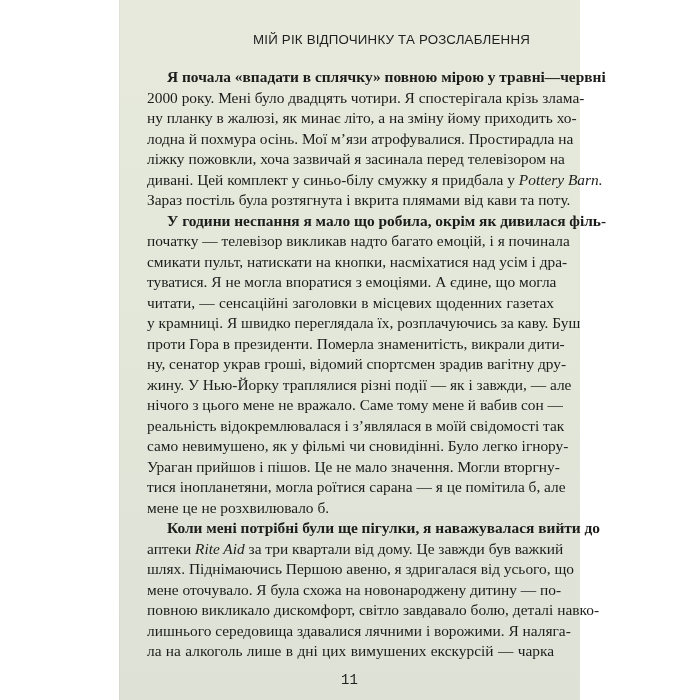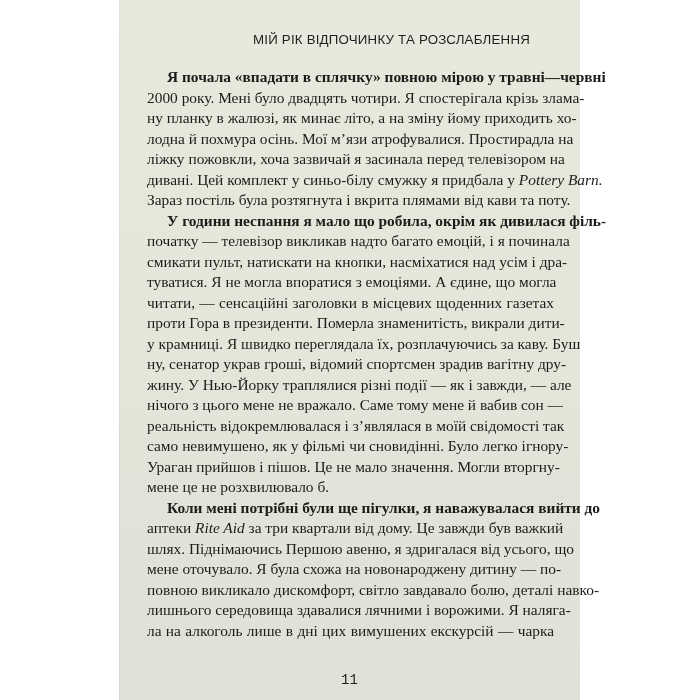--- a/index.html
+++ b/index.html
@@ -84,28 +84,29 @@
       <span class="line"><span>дивані. Цей комплект у синьо-білу смужку я придбала у </span><i>Pottery Barn.</i></span>
       <span class="line">Зараз постіль була розтягнута і вкрита плямами від кави та поту.</span>
     </div>
 
     <div>
       <span class="line indent">У години неспання я мало що робила, окрім як дивилася філь-</span>
       <span class="line">початку — телевізор викликав надто багато емоцій, і я починала</span>
       <span class="line">смикати пульт, натискати на кнопки, насміхатися над усім і дра-</span>
       <span class="line">туватися. Я не могла впоратися з емоціями. А єдине, що могла</span>
       <span class="line">читати, — сенсаційні заголовки в місцевих щоденних газетах</span>
+      <span class="line">у крамниці. Я швидко переглядала їх, розплачуючись за каву. Буш</span>
       <span class="line">проти Гора в президенти. Померла знаменитість, викрали дити-</span>
-      <span class="line">у крамниці. Я швидко переглядала їх, розплачуючись за каву. Буш</span>
       <span class="line">ну, сенатор украв гроші, відомий спортсмен зрадив вагітну дру-</span>
       <span class="line">жину. У Нью-Йорку траплялися різні події — як і завжди, — але</span>
       <span class="line">нічого з цього мене не вражало. Саме тому мене й вабив сон —</span>
       <span class="line">реальність відокремлювалася і з’являлася в моїй свідомості так</span>
       <span class="line">само невимушено, як у фільмі чи сновидінні. Було легко ігнору-</span>
       <span class="line">Ураган прийшов і пішов. Це не мало значення. Могли вторгну-</span>
+      <span class="line">тися інопланетяни, могла роїтися сарана — я це помітила б, але</span>
       <span class="line last">мене це не розхвилювало б.</span>
     </div>
 
     <div>
       <span class="line indent">Коли мені потрібні були ще пігулки, я наважувалася вийти до</span>
       <span class="line"><span>аптеки </span><i>Rite Aid</i><span> за три квартали від дому. Це завжди був важкий</span></span>
       <span class="line">шлях. Піднімаючись Першою авеню, я здригалася від усього, що</span>
       <span class="line">мене оточувало. Я була схожа на новонароджену дитину — по-</span>
       <span class="line">повною викликало дискомфорт, світло завдавало болю, деталі навко-</span>
       <span class="line">лишнього середовища здавалися лячними і ворожими. Я наляга-</span>

